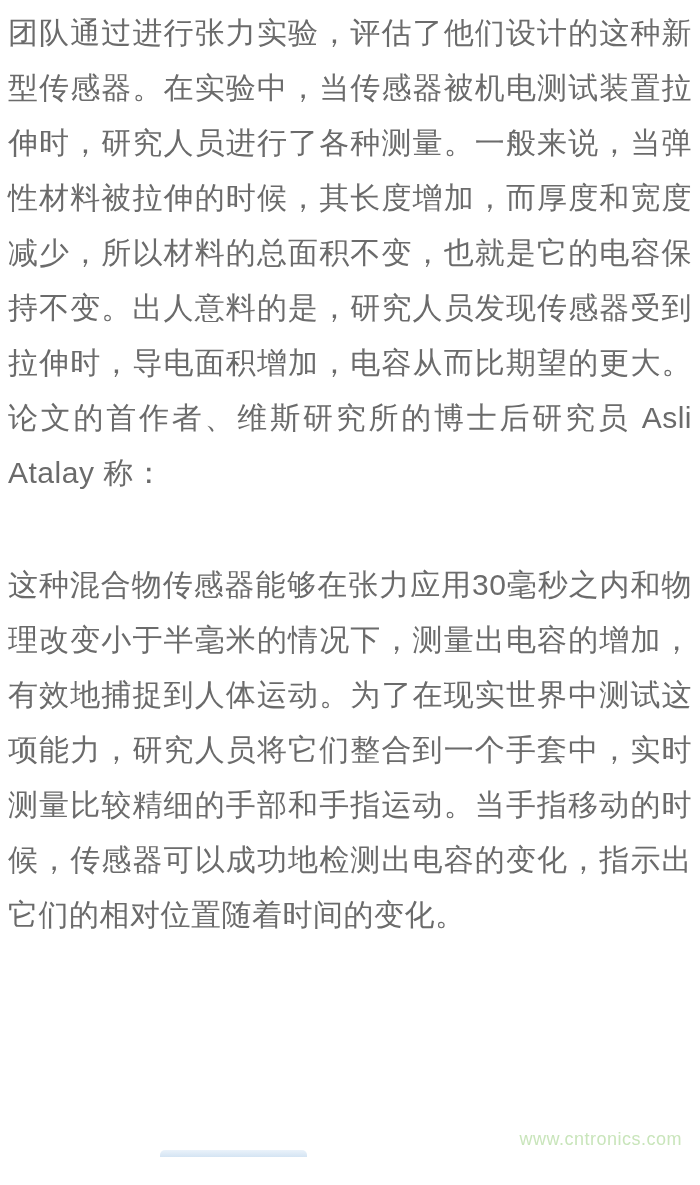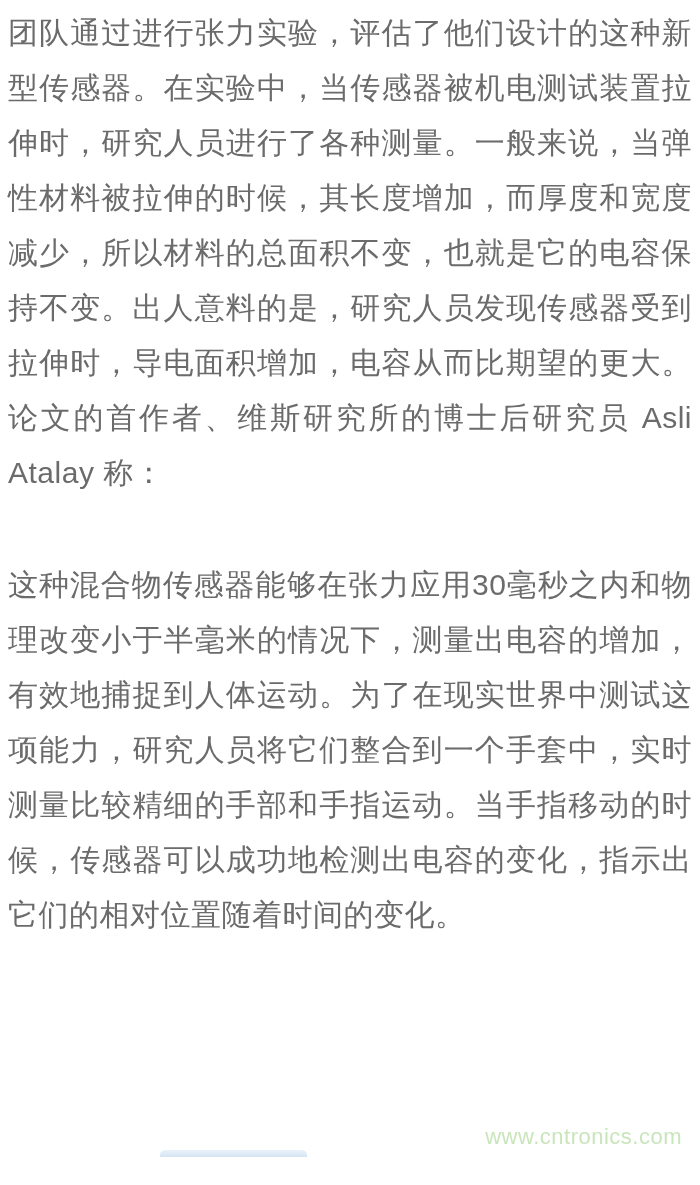--- a/index.html
+++ b/index.html
@@ -36,21 +36,21 @@
   .quote-block .para {
     color: #6e6e6e;
   }
   .para-after-quote {
     margin-top: 57px;
   }
   .watermark {
     position: absolute;
     right: 18px;
     bottom: 7px;
-    font-size: 22px;
+    font-size: 18px;
     letter-spacing: 0.5px;
     color: #c9e5bb;
   }
   .partial-element-top {
     position: absolute;
     left: 160px;
     bottom: 0;
     width: 147px;
     height: 7px;
     background: linear-gradient(180deg, #eaf2fa 0%, #d4e4f3 100%);

